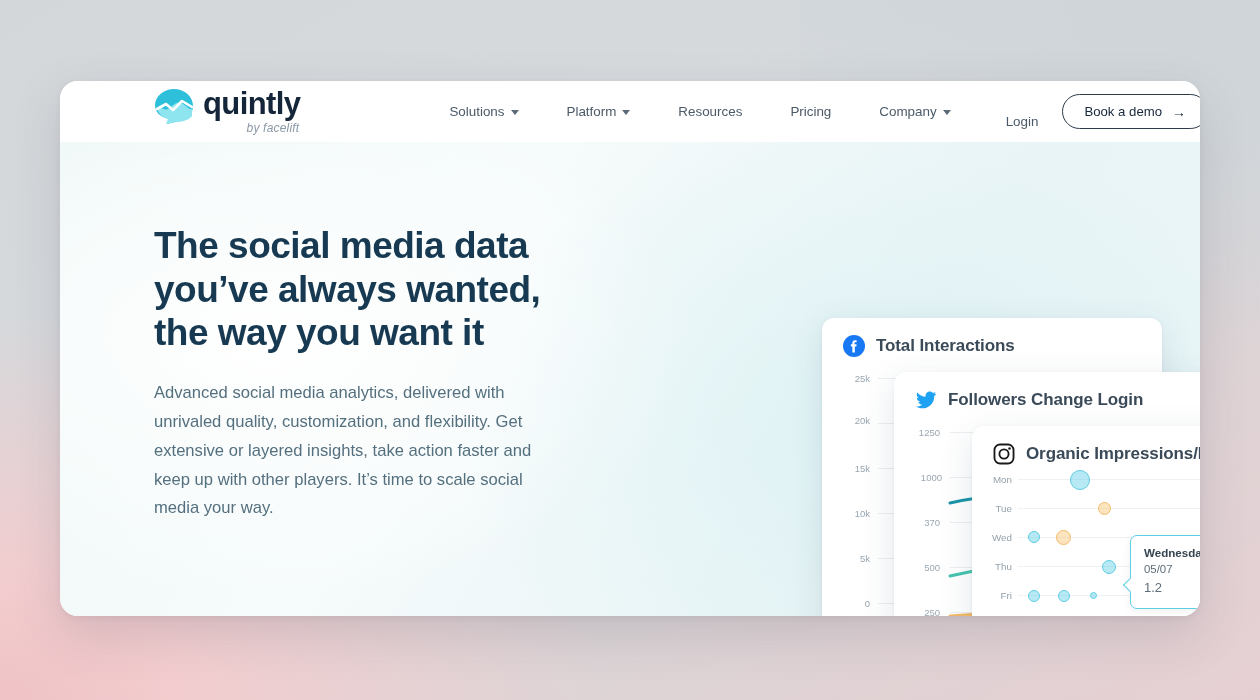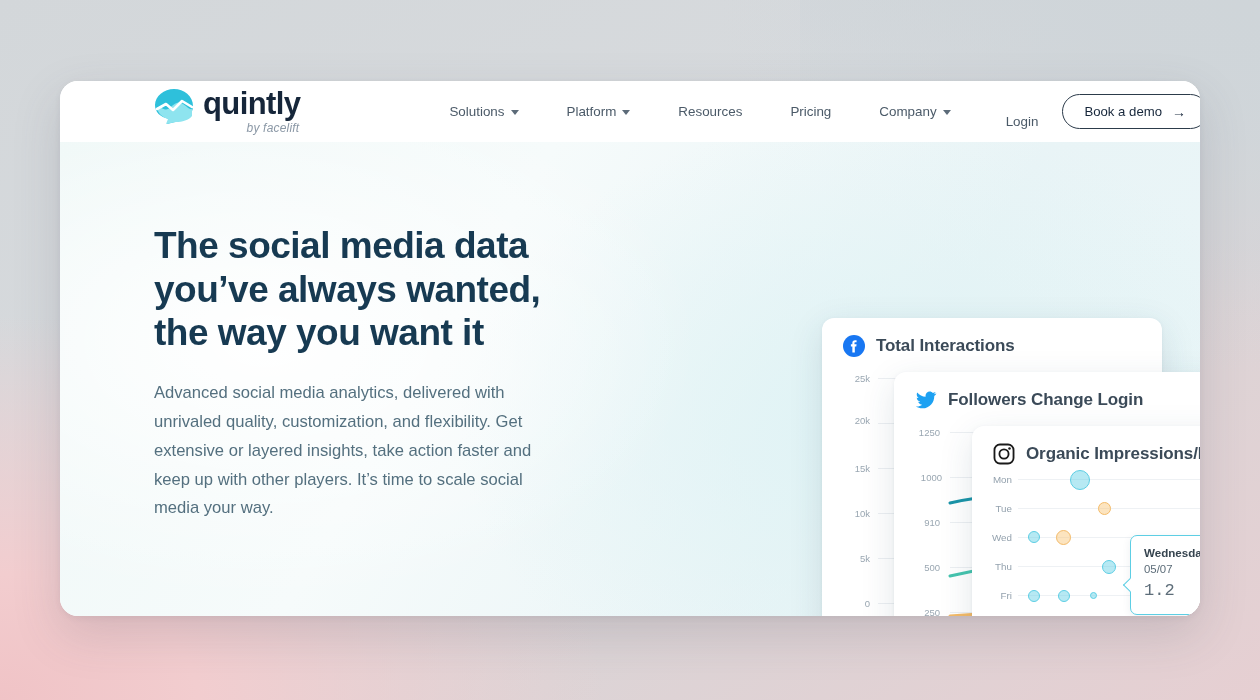--- a/index.html
+++ b/index.html
@@ -181,21 +181,21 @@
     position: absolute;
     background: #ffffff;
     border: 1.4px solid #5dcee4;
     border-radius: 7px;
     padding: 9px 13px 10px 13px;
     z-index: 9;
     box-shadow: 0 2px 8px rgba(40,70,90,0.08);
   }
   .tt-title { font-size: 11.6px; font-weight: 700; color: #36444f; line-height: 1.4; }
   .tt-date  { font-size: 11.4px; color: #5d6d79; line-height: 1.5; }
-  .tt-val   { font-size: 17px; color: #5d6d79; line-height: 1.5; font-family: Liberation Mono, monospace; }
+  .tt-val   { font-size: 13px; color: #5d6d79; line-height: 1.5; }
   .tt-tail {
     position: absolute; left: -6px; top: 44px;
     width: 10px; height: 10px;
     background: #fff;
     border-left: 1.4px solid #5dcee4;
     border-bottom: 1.4px solid #5dcee4;
     transform: rotate(45deg);
   }
 </style>
 </head>
@@ -294,21 +294,21 @@
             <path d="M23 4.9c-.8.4-1.7.6-2.6.8 1-.6 1.7-1.5 2-2.5-.9.5-1.9.9-3 1.1-.8-.9-2-1.5-3.3-1.5-2.5 0-4.6 2.1-4.6 4.6 0 .4 0 .7.1 1.1C8 8.3 4.7 6.5 2.5 3.8c-.4.7-.6 1.5-.6 2.3 0 1.6.8 3 2 3.8-.7 0-1.4-.2-2-.6v.1c0 2.2 1.6 4.1 3.7 4.5-.4.1-.8.2-1.2.2-.3 0-.6 0-.9-.1.6 1.8 2.3 3.1 4.3 3.2-1.6 1.2-3.6 2-5.7 2-.4 0-.7 0-1.1-.1 2 1.3 4.4 2 7 2 8.4 0 13-7 13-13v-.6c.9-.6 1.7-1.4 2.3-2.3z" fill="#1DA1F2"></path>
           </svg>
           <div class="card-title">Followers Change Login</div>
         </div>
 
         <div class="tw-chart">
           <div class="axis-label" style="left:6px; top:-6px; width:40px;">1250</div>
           <div class="gridline" style="left:56px; top:-1px;"></div>
           <div class="axis-label" style="left:8px; top:39px; width:40px;">1000</div>
           <div class="gridline" style="left:56px; top:44px;"></div>
-          <div class="axis-label" style="left:6px; top:84px; width:40px;">910</div>
+          <div class="axis-label" style="left:6px; top:84px; width:40px;">370</div>
           <div class="gridline" style="left:56px; top:89px;"></div>
           <div class="axis-label" style="left:6px; top:129px; width:40px;">500</div>
           <div class="gridline" style="left:56px; top:134px;"></div>
           <div class="axis-label" style="left:6px; top:174px; width:40px;">250</div>
           <div class="gridline" style="left:56px; top:179px;"></div>
 
           <svg class="tw-svg" width="330" height="236">
             <path d="M56 70 C 90 62, 130 60, 200 62" fill="none" stroke="#1a94a8" stroke-width="3" stroke-linecap="round"></path>
             <path d="M56 143 C 95 134, 140 126, 200 122" fill="none" stroke="#45c4ae" stroke-width="3" stroke-linecap="round"></path>
             <path d="M56 183 C 100 180, 150 177, 200 176" fill="none" stroke="#f3ba68" stroke-width="3" stroke-linecap="round"></path>

